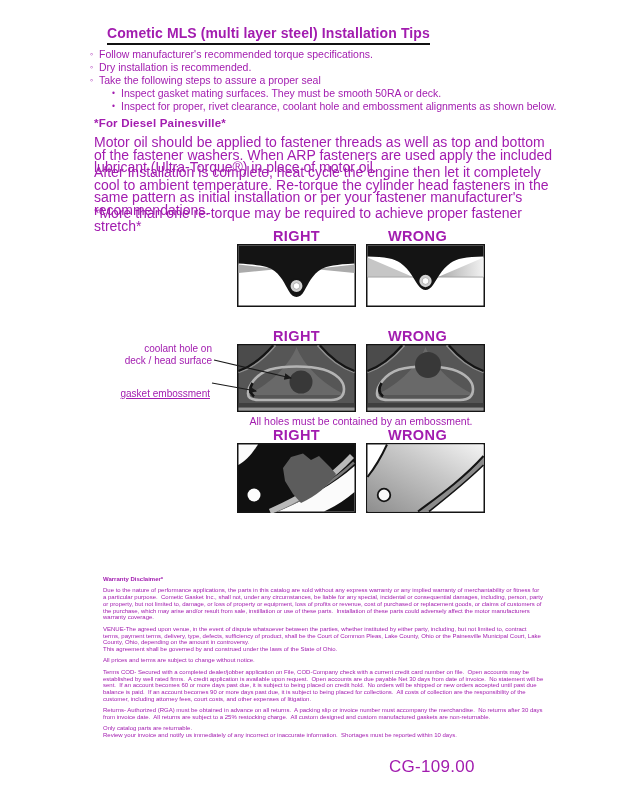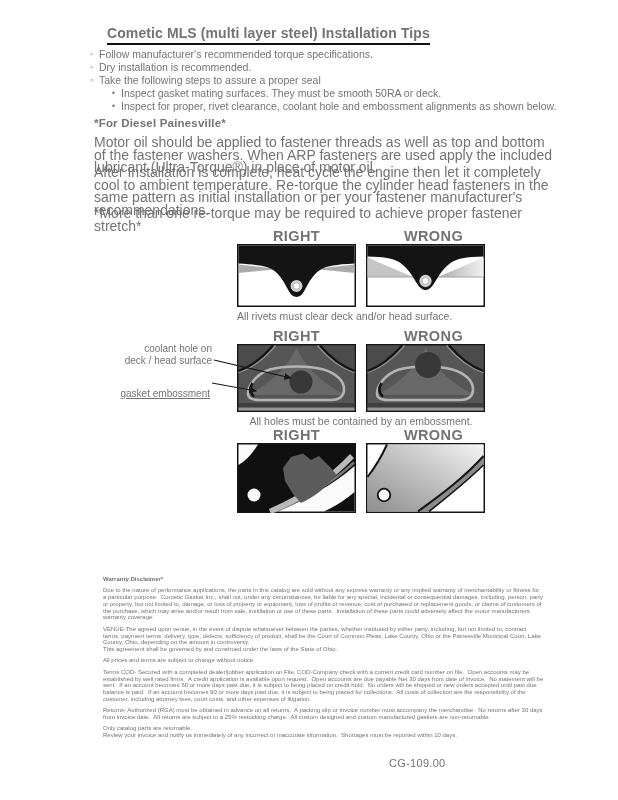--- a/index.html
+++ b/index.html
@@ -1,52 +1,52 @@
 <!DOCTYPE html>
 <html><head>
 <meta charset="utf-8">
 <style>
   html,body{margin:0;padding:0;background:#ffffff;}
   .page{position:relative;width:618px;height:800px;background:#ffffff;overflow:hidden;
-        font-family:"Liberation Sans",sans-serif;color:#737373;}
+        font-family:"Liberation Sans",sans-serif;color:#a21caf;}
   
   .main-copy{position:absolute;left:88px;top:25px;width:478px;}
   .doc-title{position:absolute;left:19px;top:0;font-size:14px;font-weight:bold;
              border-bottom:2.5px solid #111;padding-bottom:2px;letter-spacing:0.1px;white-space:nowrap;}
   .bullets{position:absolute;left:2px;top:23px;width:470px;font-size:10.5px;line-height:13px;}
   .b-row{display:flex;}
   .b-marker{width:9px;flex:none;font-size:9px;line-height:13px;}
   .sub .b-marker{width:9px;font-size:8.5px;}
   .sub{margin-left:22px;}
   .diesel-heading{position:absolute;left:6px;top:92px;font-size:11.5px;font-weight:bold;letter-spacing:0.2px;}
   .para{position:absolute;left:6px;width:464px;font-size:14px;line-height:12.5px;}
   .p1{top:111px;}
   .p2{top:141px;}
   .note{top:182px;}
   
   .figure{position:absolute;left:0;width:618px;}
   .fig1{top:229px;}
   .fig2{top:329px;}
   .fig3{top:428px;}
-  .panel-labels{margin-left:237px;display:flex;gap:18px;height:15px;}
+  .panel-labels{margin-left:237px;display:flex;gap:2px;height:15px;}
   .panel-labels span{width:119px;text-align:center;font-size:14.5px;font-weight:bold;letter-spacing:0.4px;line-height:15px;}
   .panels{margin-left:237px;display:flex;gap:10px;}
   .panels svg{display:block;}
   .fig-caption{margin-left:237px;margin-top:3px;font-size:10.5px;line-height:12px;}
   .fig-caption.centered{width:248px;text-align:center;}
   .ann{position:absolute;text-align:right;font-size:10px;line-height:11.5px;}
   .ann-coolant{left:96px;top:14px;width:116px;}
   .ann-emboss{left:94px;top:59px;width:116px;text-decoration:underline;}
   .arrow-layer{position:absolute;left:0;top:0;pointer-events:none;}
   
   .legal{position:absolute;left:103px;top:576px;width:441px;font-size:6px;line-height:6.8px;}
   .legal-heading{font-weight:bold;margin-bottom:4.5px;}
   .legal p{margin:0 0 4.5px 0;white-space:pre-wrap;}
   .legal p.tight{margin-bottom:0;}
-  .page-code{position:absolute;left:389px;top:757px;font-size:11px;letter-spacing:0.3px;}
+  .page-code{position:absolute;left:389px;top:757px;font-size:17px;letter-spacing:0.3px;}
 </style>
 </head>
 <body>
 
 <div class="page">
 
   <div class="main-copy">
     <div class="doc-title">Cometic MLS (multi layer steel) Installation Tips</div>
 
     <div class="bullets">
@@ -101,21 +101,20 @@
         </defs>
         <rect x="0.75" y="0.75" width="117.5" height="61.5" fill="#ffffff" stroke="#141414" stroke-width="1.5"></rect>
         <polygon points="1.5,13.5 47,33 1.5,33" fill="#c6c6c6"></polygon>
         <polygon points="117.5,13.5 72,33 117.5,33" fill="url(#gw1)"></polygon>
         <rect x="1.5" y="32.6" width="116" height="0.9" fill="#a0a0a0"></rect>
         <path d="M1.5,1.5 H117.5 V12.5 C100,13 90.5,14.5 84.5,19 C75,26 71,35.5 67,41 C64.5,44.5 62,46 59.5,46 C57,46 54.5,44.5 52,41 C48,35.5 44,26 34.5,19 C28.5,14.5 19,13 1.5,12.5 Z" fill="#141414"></path>
         <circle cx="59.5" cy="37" r="7" fill="#d2d2d2" stroke="#141414" stroke-width="1.7"></circle>
         <circle cx="59.5" cy="37" r="3.4" fill="#ffffff" stroke="#999999" stroke-width="0.7"></circle>
       </svg>
     </div>
-    <div class="fig-caption">All rivets must clear deck and/or head surface.</div>
   </div>
 
   <div class="figure fig2">
     <div class="panel-labels">
       <span>RIGHT</span>
       <span>WRONG</span>
     </div>
     <div class="panels">
       <svg width="119" height="68" viewBox="0 0 119 68">
         <rect x="0.75" y="0.75" width="117.5" height="66.5" fill="#565656" stroke="#141414" stroke-width="1.5"></rect>

